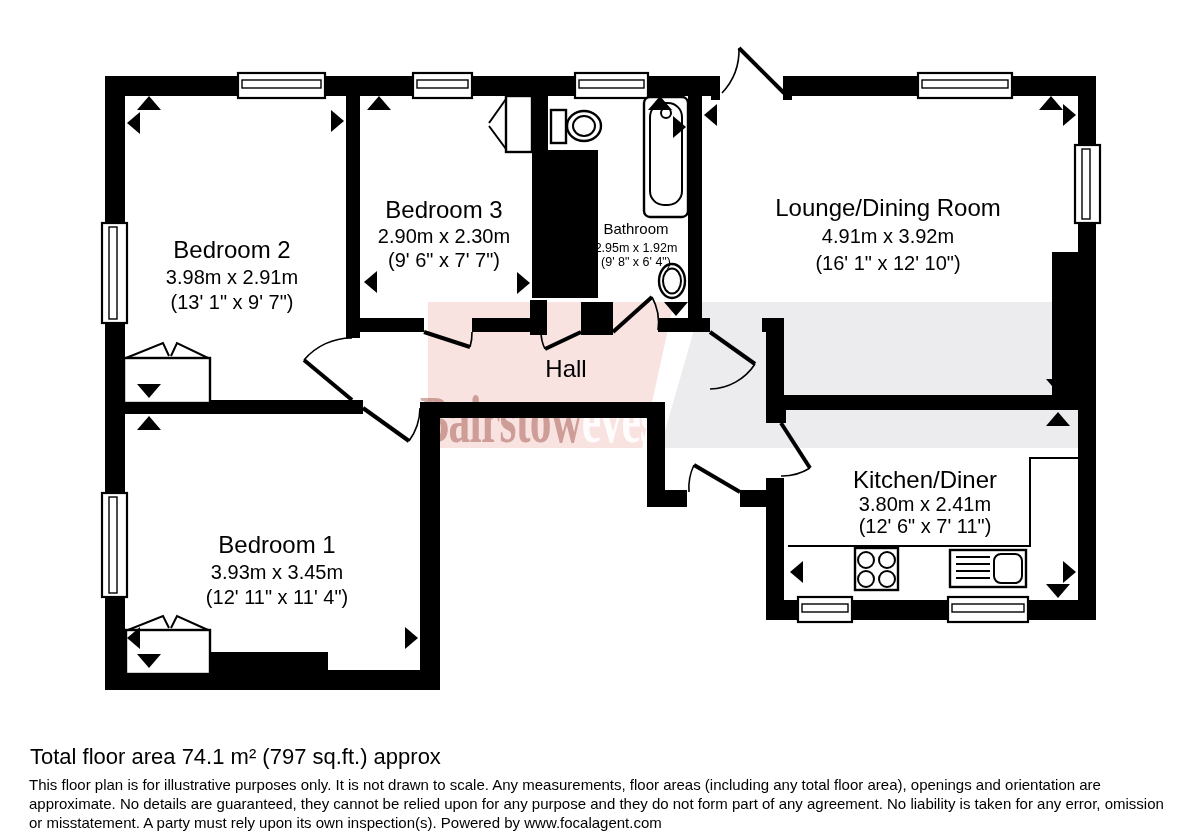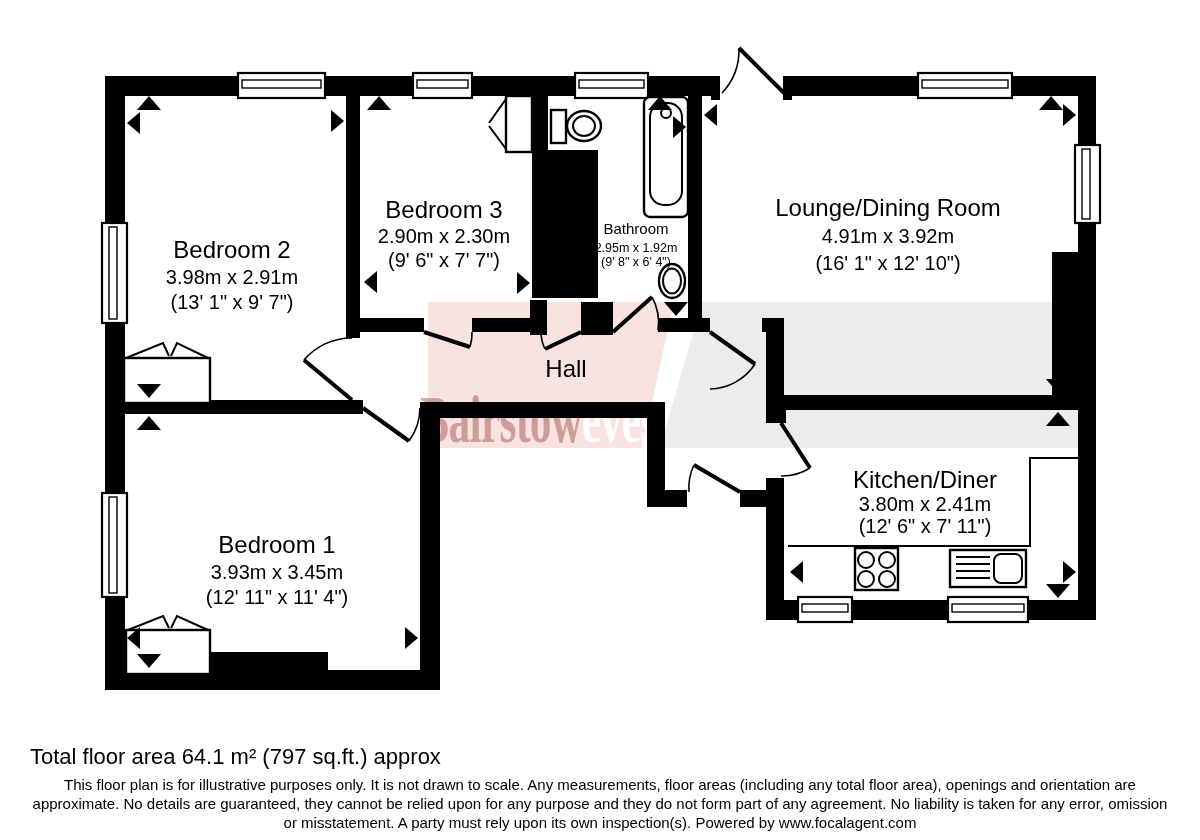--- a/index.html
+++ b/index.html
@@ -18,21 +18,21 @@
   .arrow{fill:#000;}
   .rname{font-size:24px;text-anchor:middle;}
   .rdim{font-size:20px;text-anchor:middle;}
   .sname{font-size:15px;text-anchor:middle;}
   .sdim{font-size:12.5px;text-anchor:middle;}
   .wm{font-family:"Liberation Serif",serif;font-weight:bold;font-size:68px;letter-spacing:-1px;}
   .wm-red{fill:var(--wm-red,#9c4a42);opacity:.45;}
   .wm-white{fill:var(--wm-white,#fff);opacity:.92;}
   .footer{position:absolute;left:0;right:0;top:744px;color:#000;}
   .total{font-size:22px;margin:0 0 5px 30px;}
-  .disclaimer{font-size:15px;line-height:19px;text-align:center;width:1142px;margin:0 auto;}
+  .disclaimer{font-size:15px;line-height:19px;text-align:left;width:1142px;margin:0 auto;}
 </style>
 </head>
 <body>
 
 <div id="page">
 
 <svg width="1200" height="744" viewBox="0 0 1200 744">
 
   <g>
     <polygon class="gray" points="702,302 1086,302 1086,448 660,448"></polygon>
@@ -266,17 +266,17 @@
     </g>
     <g>
       <text class="rname" x="277" y="553">Bedroom 1</text>
       <text class="rdim" x="277" y="579">3.93m x 3.45m</text>
       <text class="rdim" x="277" y="604">(12' 11" x 11' 4")</text>
     </g>
   </g>
 </svg>
 
 <div class="footer">
-  <div class="total">Total floor area 64.1 m² (797 sq.ft.) approx</div>
+  <div class="total">Total floor area 74.1 m² (797 sq.ft.) approx</div>
   <div class="disclaimer">This floor plan is for illustrative purposes only. It is not drawn to scale. Any measurements, floor areas (including any total floor area), openings and orientation are approximate. No details are guaranteed, they cannot be relied upon for any purpose and they do not form part of any agreement. No liability is taken for any error, omission or misstatement. A party must rely upon its own inspection(s). Powered by www.focalagent.com</div>
 </div>
 
 </div>
 
 </body></html>

